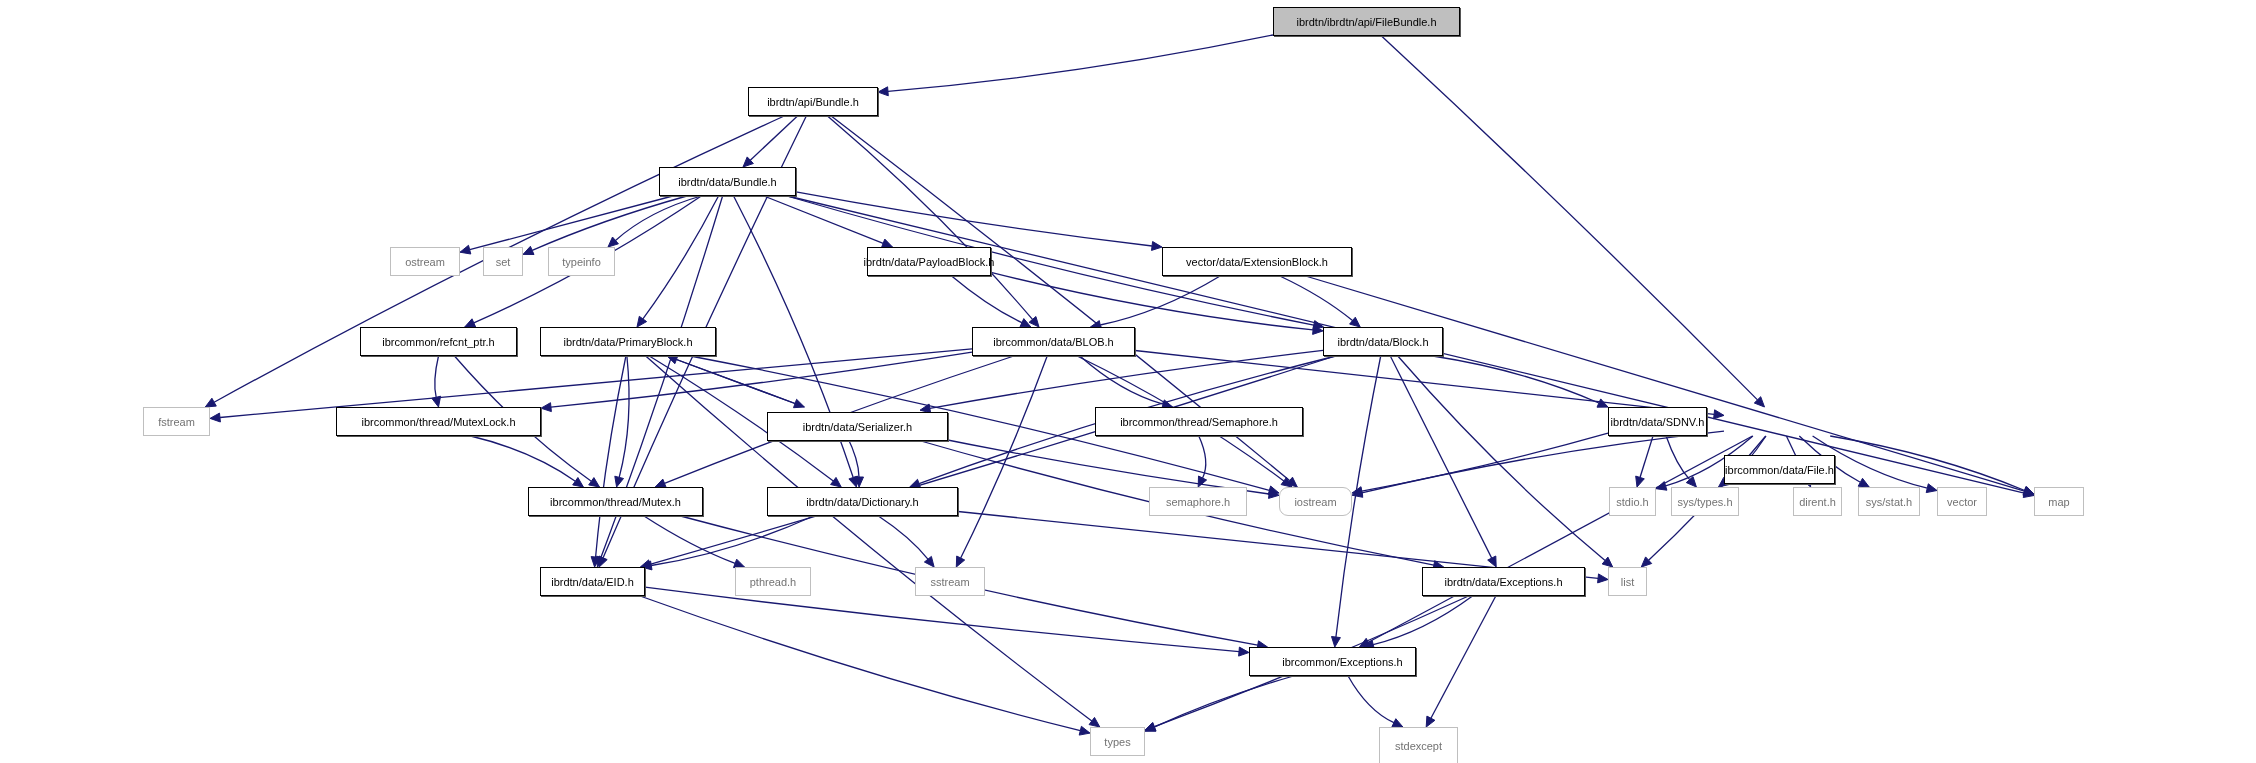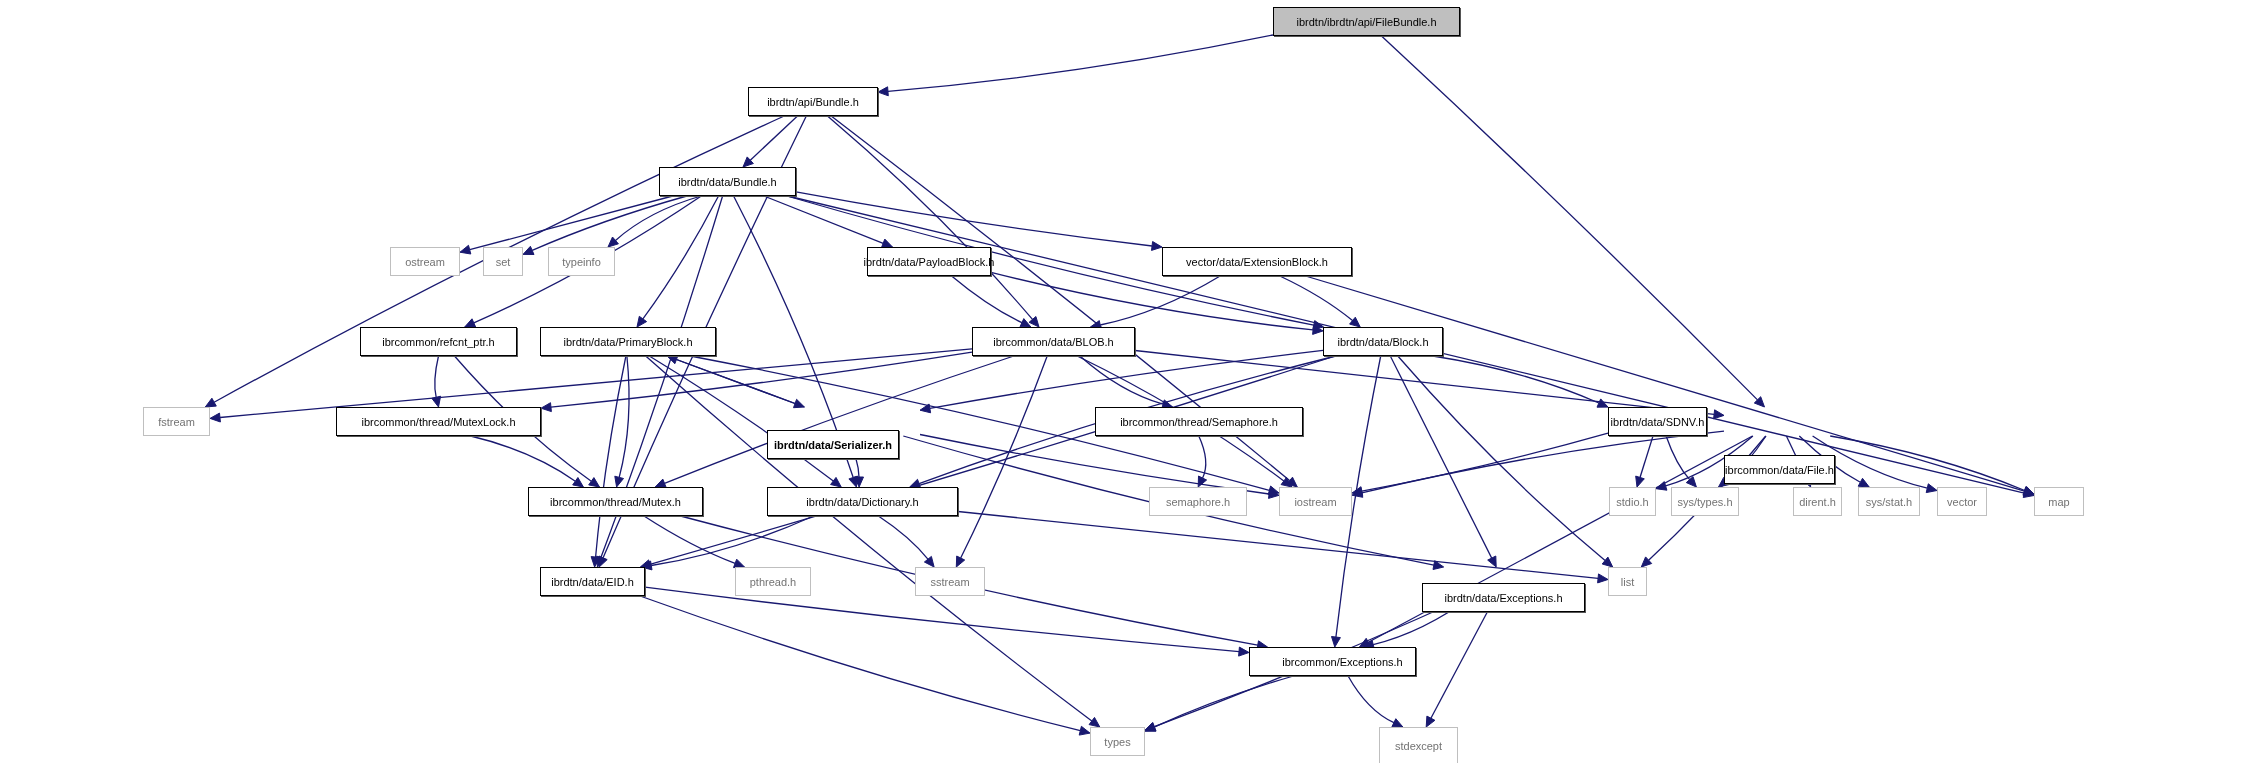--- a/index.html
+++ b/index.html
@@ -178,35 +178,35 @@
   <div class="node sys" style="left: 483px; top: 247px; width: 40px; height: 29px;">set</div>
   <div class="node sys" style="left: 548px; top: 247px; width: 67px; height: 29px;">typeinfo</div>
   <div class="node doc" style="left: 867px; top: 247px; width: 124px; height: 29px;">ibrdtn/data/PayloadBlock.h</div>
   <div class="node doc" style="left: 1162px; top: 247px; width: 190px; height: 29px;">vector/data/ExtensionBlock.h</div>
   <div class="node doc" style="left: 360px; top: 327px; width: 157px; height: 29px;">ibrcommon/refcnt_ptr.h</div>
   <div class="node doc" style="left: 540px; top: 327px; width: 176px; height: 29px;">ibrdtn/data/PrimaryBlock.h</div>
   <div class="node doc" style="left: 972px; top: 327px; width: 163px; height: 29px;">ibrcommon/data/BLOB.h</div>
   <div class="node doc" style="left: 1323px; top: 327px; width: 120px; height: 29px;">ibrdtn/data/Block.h</div>
   <div class="node sys" style="left: 143px; top: 407px; width: 67px; height: 29px;">fstream</div>
   <div class="node doc" style="left: 336px; top: 407px; width: 205px; height: 29px;">ibrcommon/thread/MutexLock.h</div>
-  <div class="node doc" style="left: 767px; top: 430px; width: 132px; height: 29px; font-weight: bold;">ibrdtn/data/Serializer.h</div>
+  <div class="node doc" style="left: 767px; top: 412px; width: 181px; height: 29px;">ibrdtn/data/Serializer.h</div>
   <div class="node doc" style="left: 1095px; top: 407px; width: 208px; height: 29px;">ibrcommon/thread/Semaphore.h</div>
   <div class="node doc" style="left: 1608px; top: 407px; width: 99px; height: 29px;">ibrdtn/data/SDNV.h</div>
   <div class="node doc" style="left: 1724px; top: 407px; width: 111px; height: 29px; margin-top: 48px;">ibrcommon/data/File.h</div>
   <div class="node doc" style="left: 528px; top: 487px; width: 175px; height: 29px;">ibrcommon/thread/Mutex.h</div>
   <div class="node doc" style="left: 767px; top: 487px; width: 191px; height: 29px;">ibrdtn/data/Dictionary.h</div>
   <div class="node sys" style="left: 1149px; top: 487px; width: 98px; height: 29px;">semaphore.h</div>
-  <div class="node sys" style="left: 1279px; top: 487px; width: 73px; height: 29px;">iostream</div>
+  <div class="node sys" style="left: 1279px; top: 487px; width: 73px; height: 29px; border-radius: 9px;">iostream</div>
   <div class="node sys" style="left: 1609px; top: 487px; width: 47px; height: 29px;">stdio.h</div>
   <div class="node sys" style="left: 1671px; top: 487px; width: 68px; height: 29px;">sys/types.h</div>
   <div class="node sys" style="left: 1793px; top: 487px; width: 49px; height: 29px;">dirent.h</div>
   <div class="node sys" style="left: 1858px; top: 487px; width: 62px; height: 29px;">sys/stat.h</div>
   <div class="node sys" style="left: 1937px; top: 487px; width: 50px; height: 29px;">vector</div>
   <div class="node sys" style="left: 2034px; top: 487px; width: 50px; height: 29px;">map</div>
   <div class="node doc" style="left: 540px; top: 567px; width: 105px; height: 29px;">ibrdtn/data/EID.h</div>
   <div class="node sys" style="left: 735px; top: 567px; width: 76px; height: 29px;">pthread.h</div>
   <div class="node sys" style="left: 915px; top: 567px; width: 70px; height: 29px;">sstream</div>
-  <div class="node doc" style="left: 1422px; top: 567px; width: 163px; height: 29px; margin-top: 16px;">ibrdtn/data/Exceptions.h</div>
+  <div class="node doc" style="left: 1422px; top: 567px; width: 163px; height: 29px;">ibrdtn/data/Exceptions.h</div>
   <div class="node sys" style="left: 1608px; top: 567px; width: 39px; height: 29px;">list</div>
   <div class="node doc" style="left: 1249px; top: 647px; width: 167px; height: 29px; padding-left: 20px;">ibrcommon/Exceptions.h</div>
   <div class="node sys" style="left: 1090px; top: 727px; width: 55px; height: 29px;">types</div>
   <div class="node sys" style="left: 1379px; top: 727px; width: 79px; height: 38px;">stdexcept</div>
 </div>
 
 </body></html>

